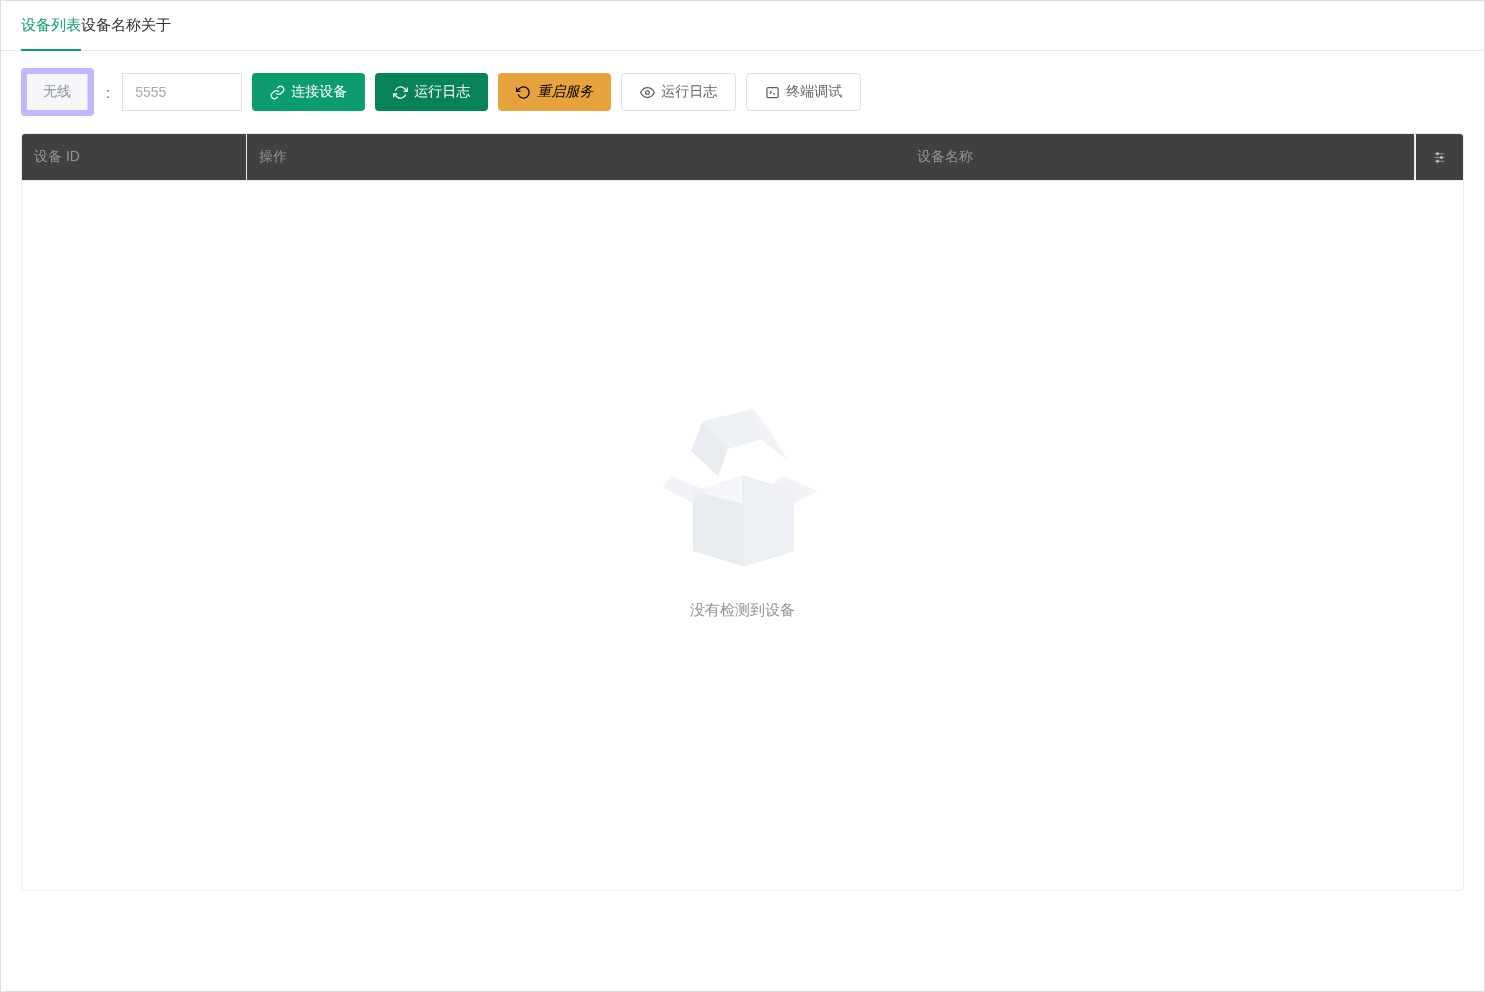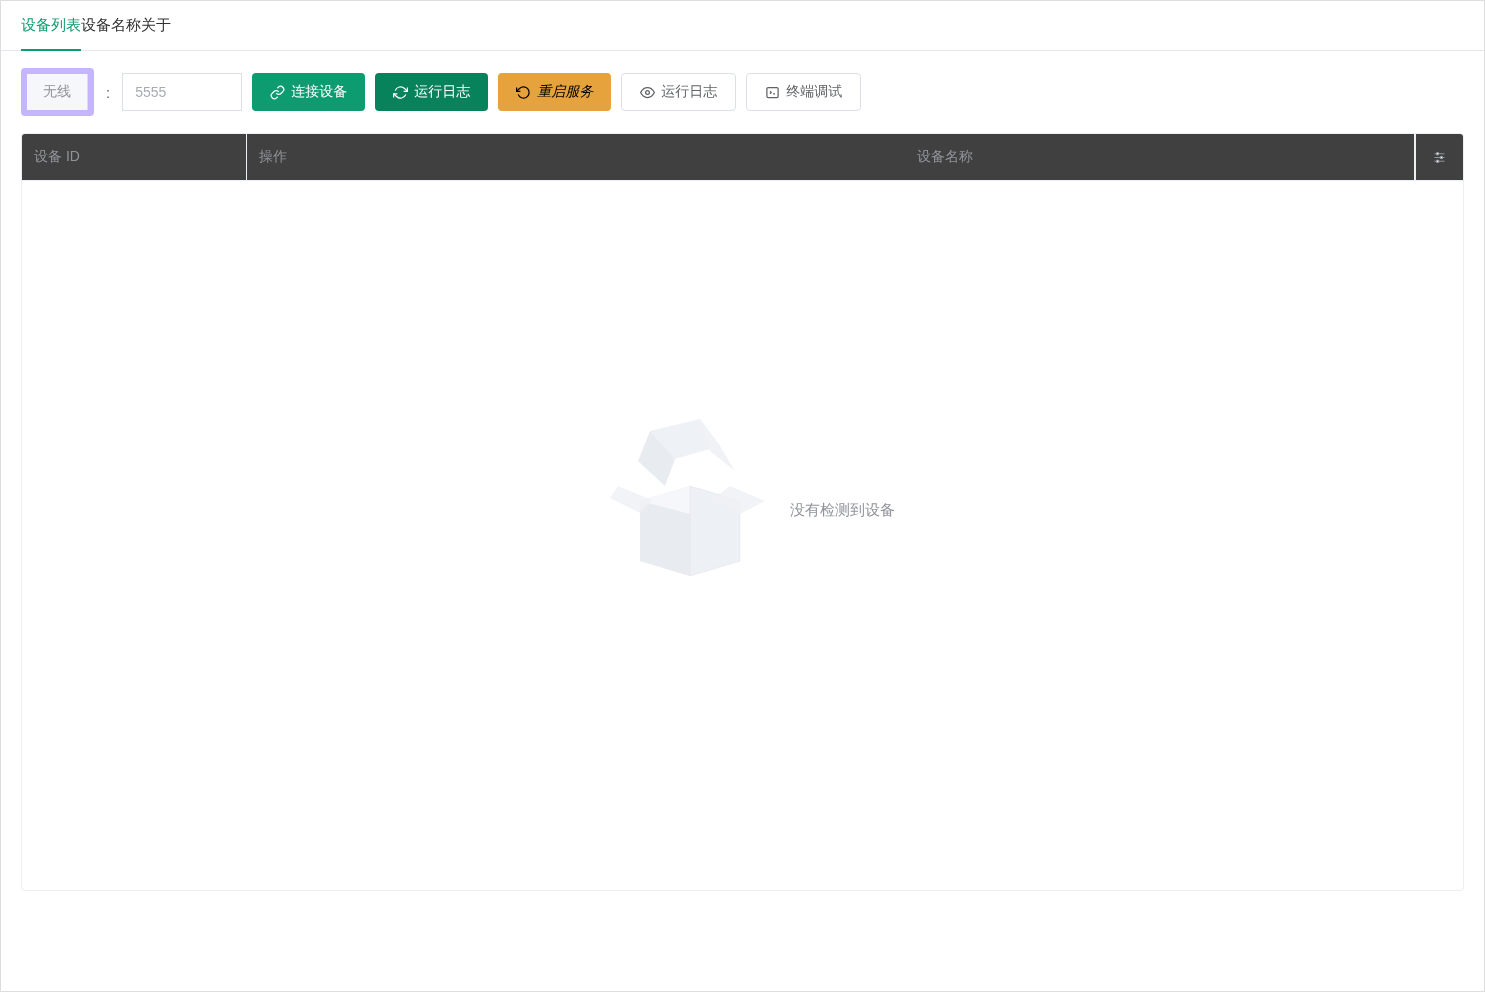--- a/index.html
+++ b/index.html
@@ -215,21 +215,21 @@
       border-left: 1px solid #ebeef5;
       display: flex;
       align-items: center;
       justify-content: center;
       color: #909399;
       cursor: pointer;
     }
     .empty-state {
       flex: 1;
       display: flex;
-      flex-direction: row;
+      flex-direction: column;
       align-items: center;
       justify-content: center;
       padding: 80px 0 130px;
     }
     .empty-icon {
       width: 200px;
       height: 170px;
       margin-bottom: 30px;
     }
     .empty-text {

